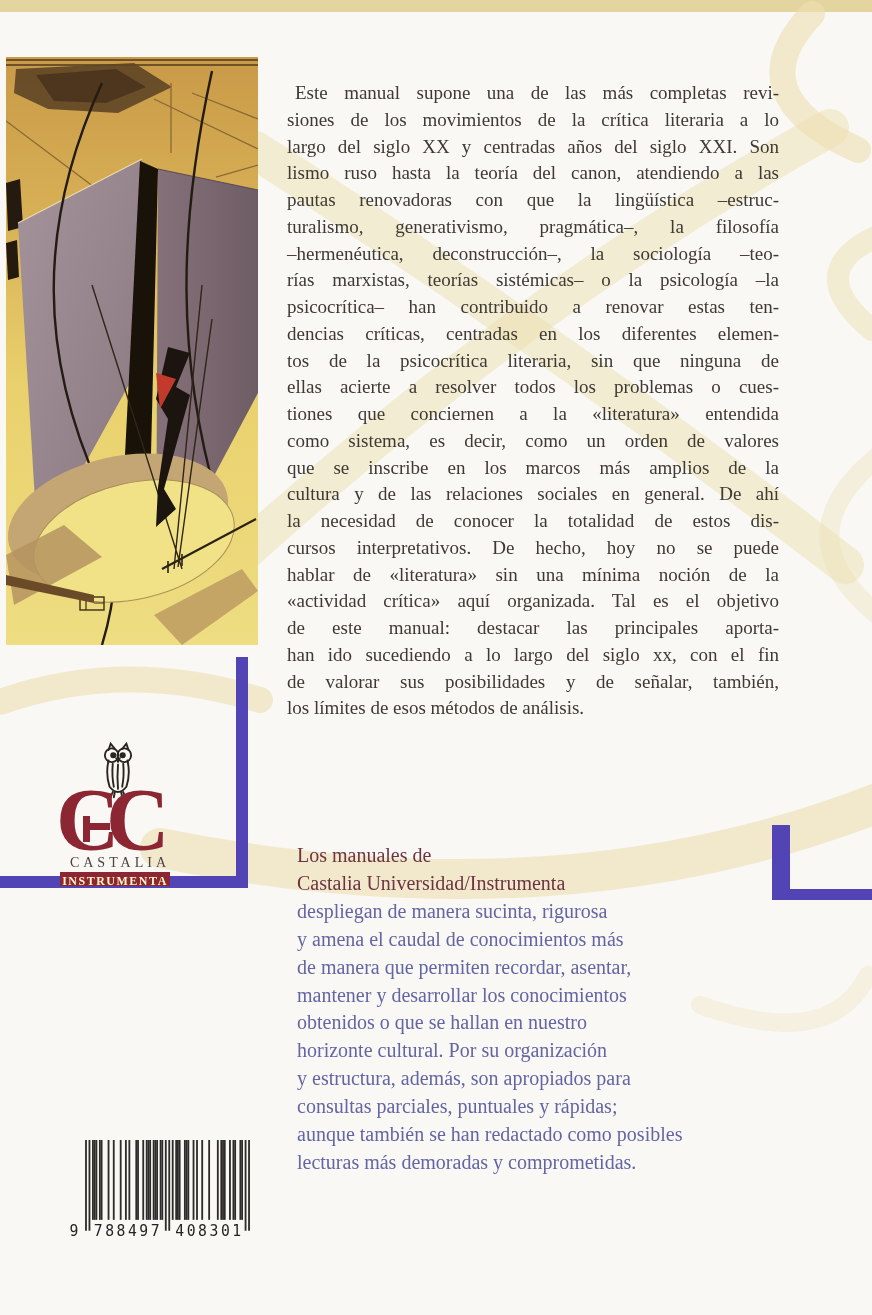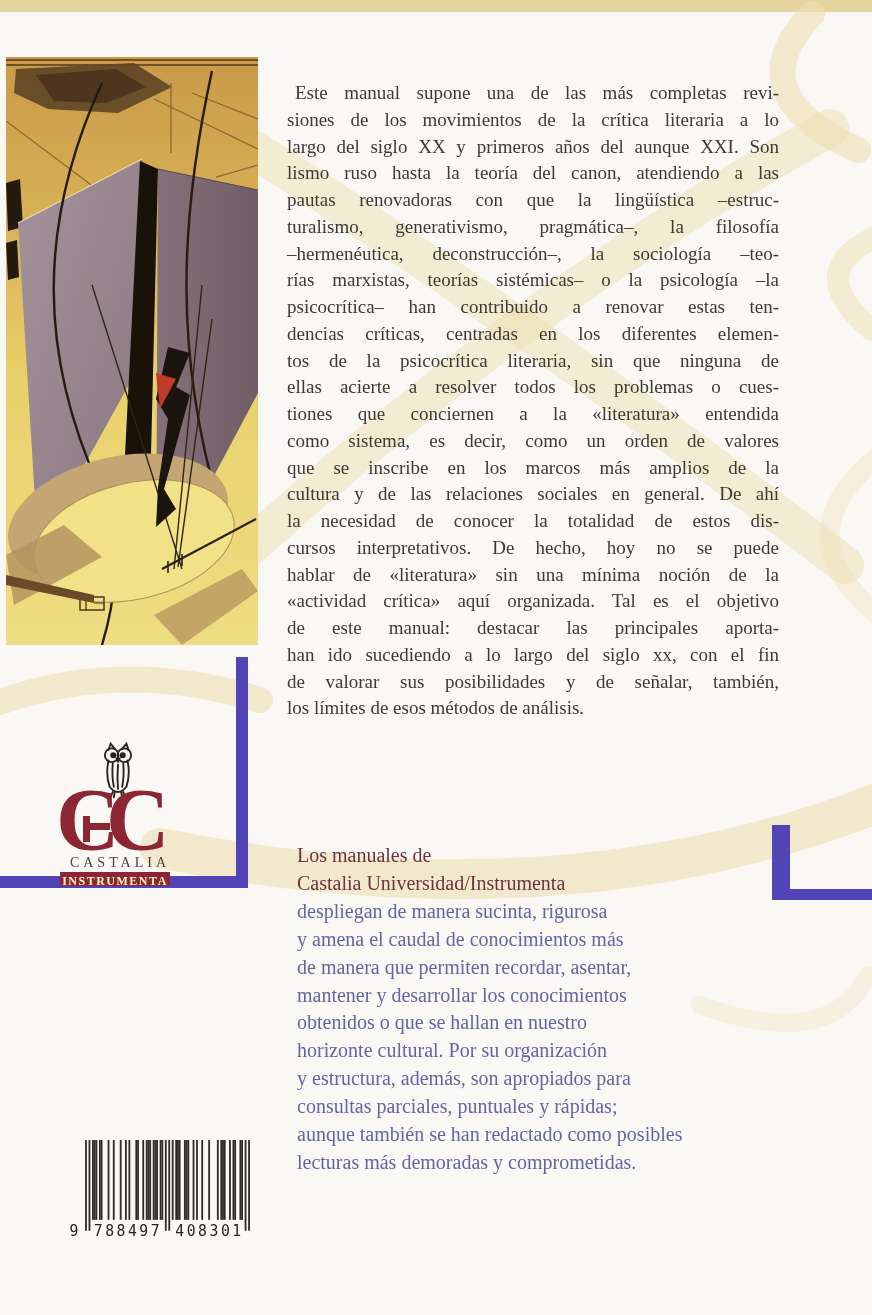--- a/index.html
+++ b/index.html
@@ -114,21 +114,21 @@
       <polygon points="0,498 58,468 96,500 8,548" fill="#b5935f" opacity="0.85"></polygon>
       <polygon points="0,518 88,538 88,546 0,528" fill="#6b4a28"></polygon>
       <polygon points="148,558 236,512 252,534 176,588" fill="#bf9f63" opacity="0.9"></polygon>
     </svg>
   </div>
 
   <div class="abs synopsis">
     <div>
         <div class="line">Este manual supone una de las más completas revi-</div>
         <div class="line">siones de los movimientos de la crítica literaria a lo</div>
-        <div class="line">largo del siglo XX y primeros años del aunque XXI. Son</div>
+        <div class="line">largo del siglo XX y centradas años del siglo XXI. Son</div>
         <div class="line">lismo ruso hasta la teoría del canon, atendiendo a las</div>
         <div class="line">pautas renovadoras con que la lingüística –estruc-</div>
         <div class="line">turalismo, generativismo, pragmática–, la filosofía</div>
         <div class="line">–hermenéutica, deconstrucción–, la sociología –teo-</div>
         <div class="line">rías marxistas, teorías sistémicas– o la psicología –la</div>
         <div class="line">psicocrítica– han contribuido a renovar estas ten-</div>
         <div class="line">dencias críticas, centradas en los diferentes elemen-</div>
         <div class="line">tos de la psicocrítica literaria, sin que ninguna de</div>
         <div class="line">ellas acierte a resolver todos los problemas o cues-</div>
         <div class="line">tiones que conciernen a la «literatura» entendida</div>

